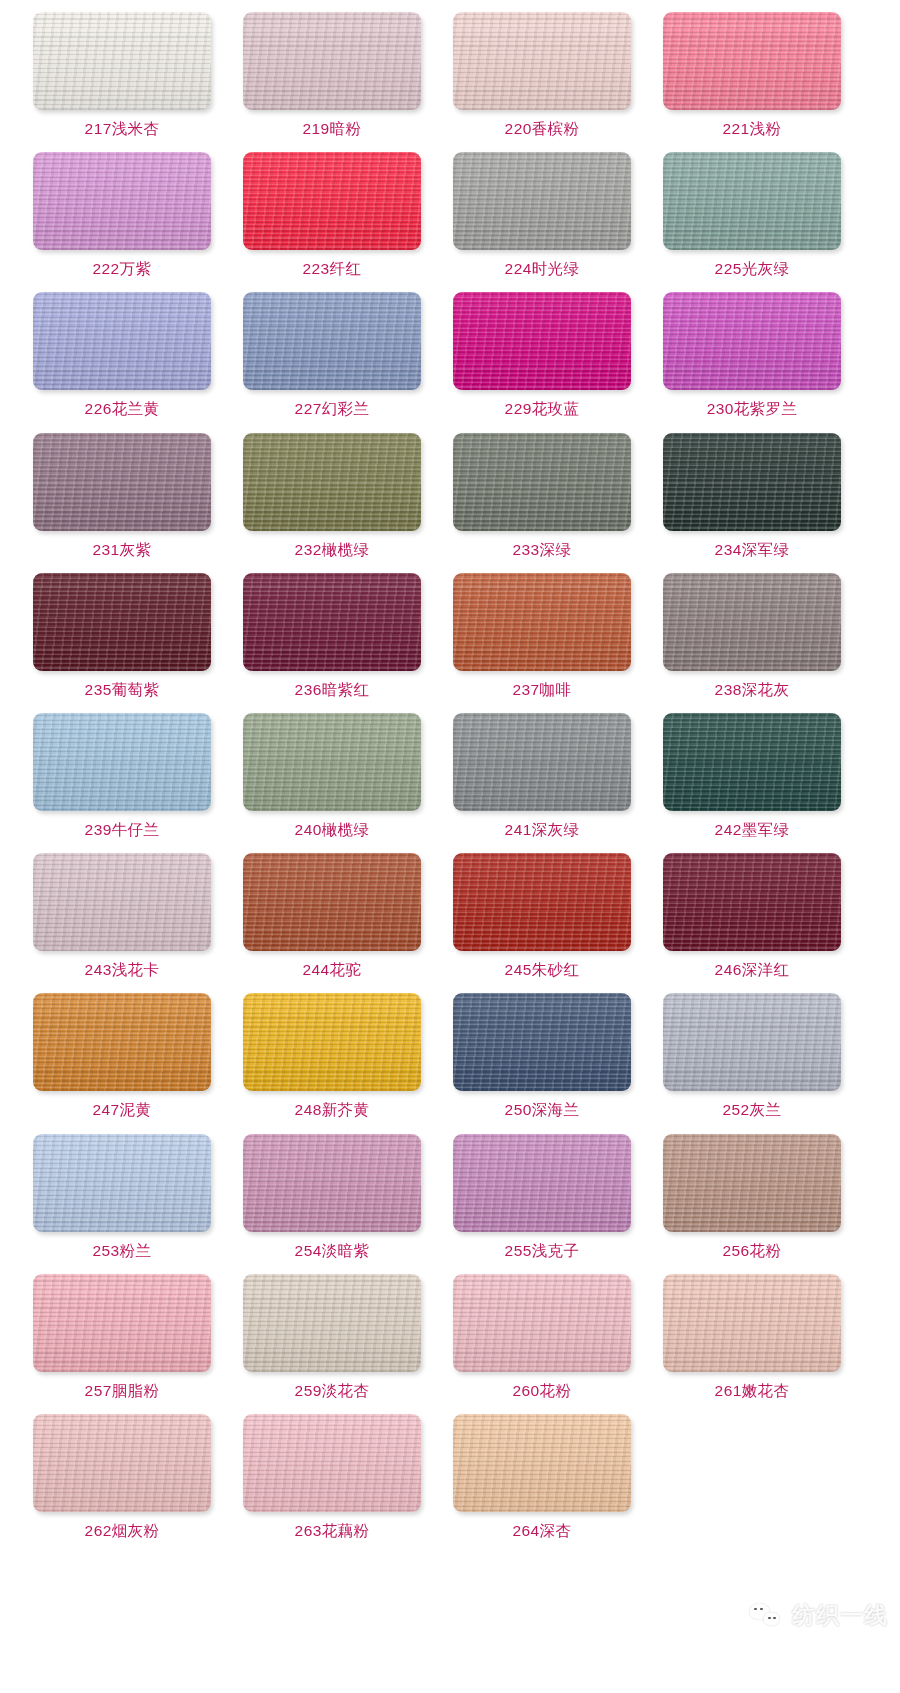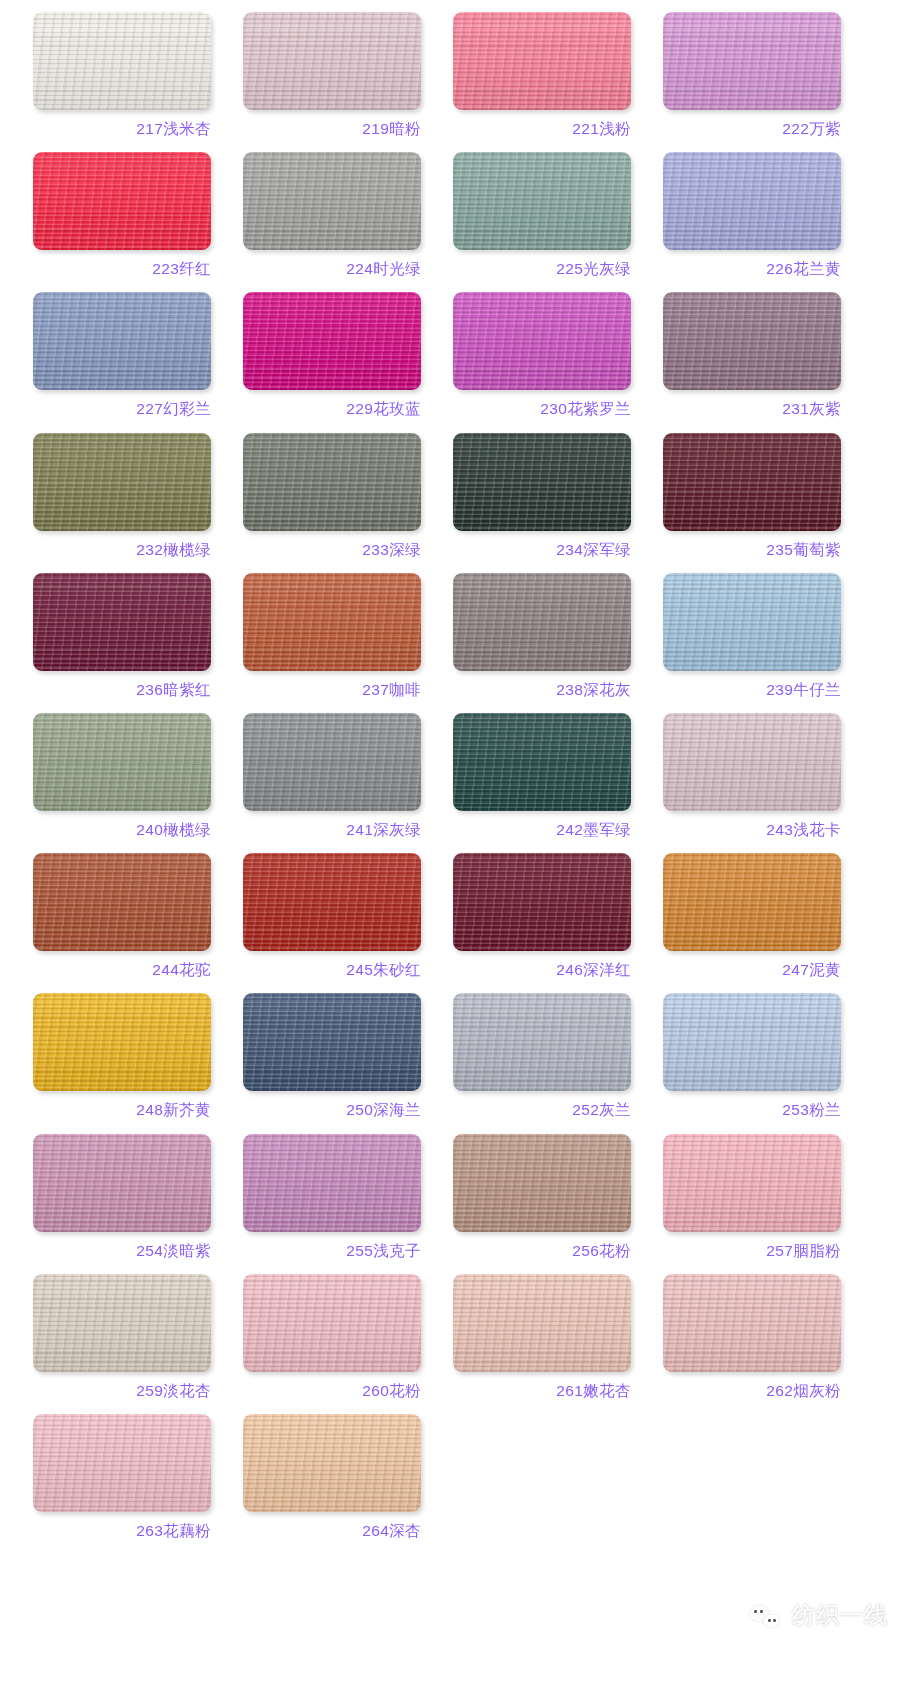--- a/index.html
+++ b/index.html
@@ -62,34 +62,34 @@
         rgba(255,255,255,0.10) 2px,
         rgba(0,0,0,0.05) 2px,
         rgba(0,0,0,0.05) 5px,
         rgba(255,255,255,0.00) 5px,
         rgba(255,255,255,0.00) 9px),
       linear-gradient(180deg, rgba(255,255,255,0.12), rgba(0,0,0,0.07));
     pointer-events:none;
   }
   .label{
     width:178px;
-    text-align:right;
+    text-align:center;
     font-size:15.5px;
-    color:#8b5cf6;
+    color:#be185d;
     line-height:1;
     margin-top:11px;
     letter-spacing:0.4px;
     white-space:nowrap;
     font-weight:500;
   }
   
   #watermark{
     position:absolute;
     right:12px;bottom:62px;
-    display:flex;align-items:flex-end;
+    display:flex;align-items:center;
     gap:5px;
     opacity:0.92;
     pointer-events:none;
   }
   #watermark .wm-icon{
     position:relative;width:38px;height:26px;flex:0 0 auto;
   }
   #watermark .wm-icon .b1,#watermark .wm-icon .b2{
     position:absolute;border-radius:50%;background:#fdfdfd;
     box-shadow:0 0 1px rgba(0,0,0,0.25);
@@ -113,20 +113,24 @@
 
 <div id="sheet">
   <div class="grid" id="grid">
       <div class="cell">
         <div class="swatch" style="background-color: rgb(241, 238, 232);"></div>
         <div class="label">217浅米杏</div>
       </div>
       <div class="cell">
         <div class="swatch" style="background-color: rgb(224, 198, 205);"></div>
         <div class="label">219暗粉</div>
+      </div>
+      <div class="cell">
+        <div class="swatch" style="background-color: rgb(241, 210, 206);"></div>
+        <div class="label">220香槟粉</div>
       </div>
       <div class="cell">
         <div class="swatch" style="background-color: rgb(251, 124, 150);"></div>
         <div class="label">221浅粉</div>
       </div>
       <div class="cell">
         <div class="swatch" style="background-color: rgb(214, 147, 213);"></div>
         <div class="label">222万紫</div>
       </div>
       <div class="cell">

